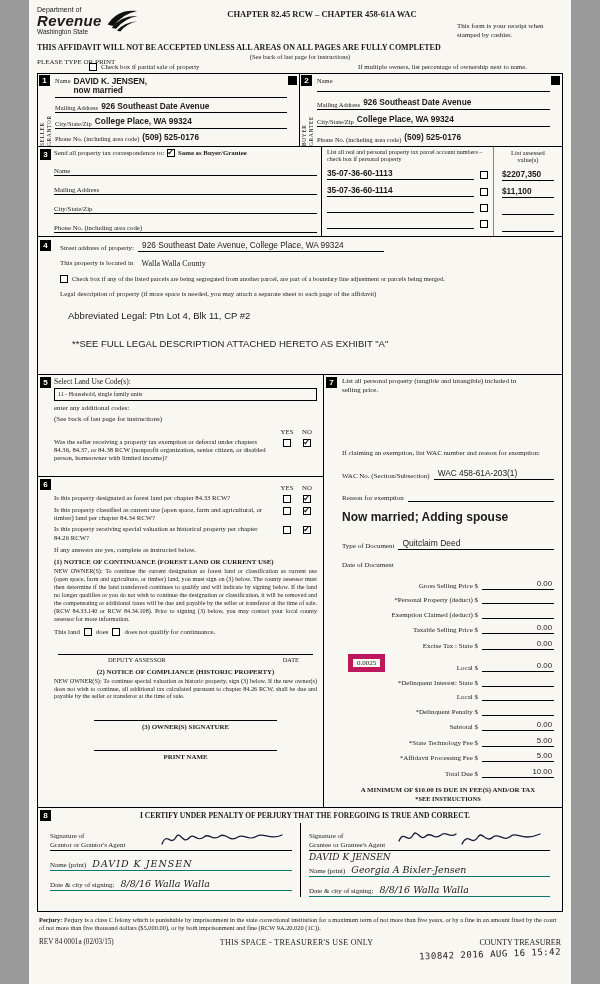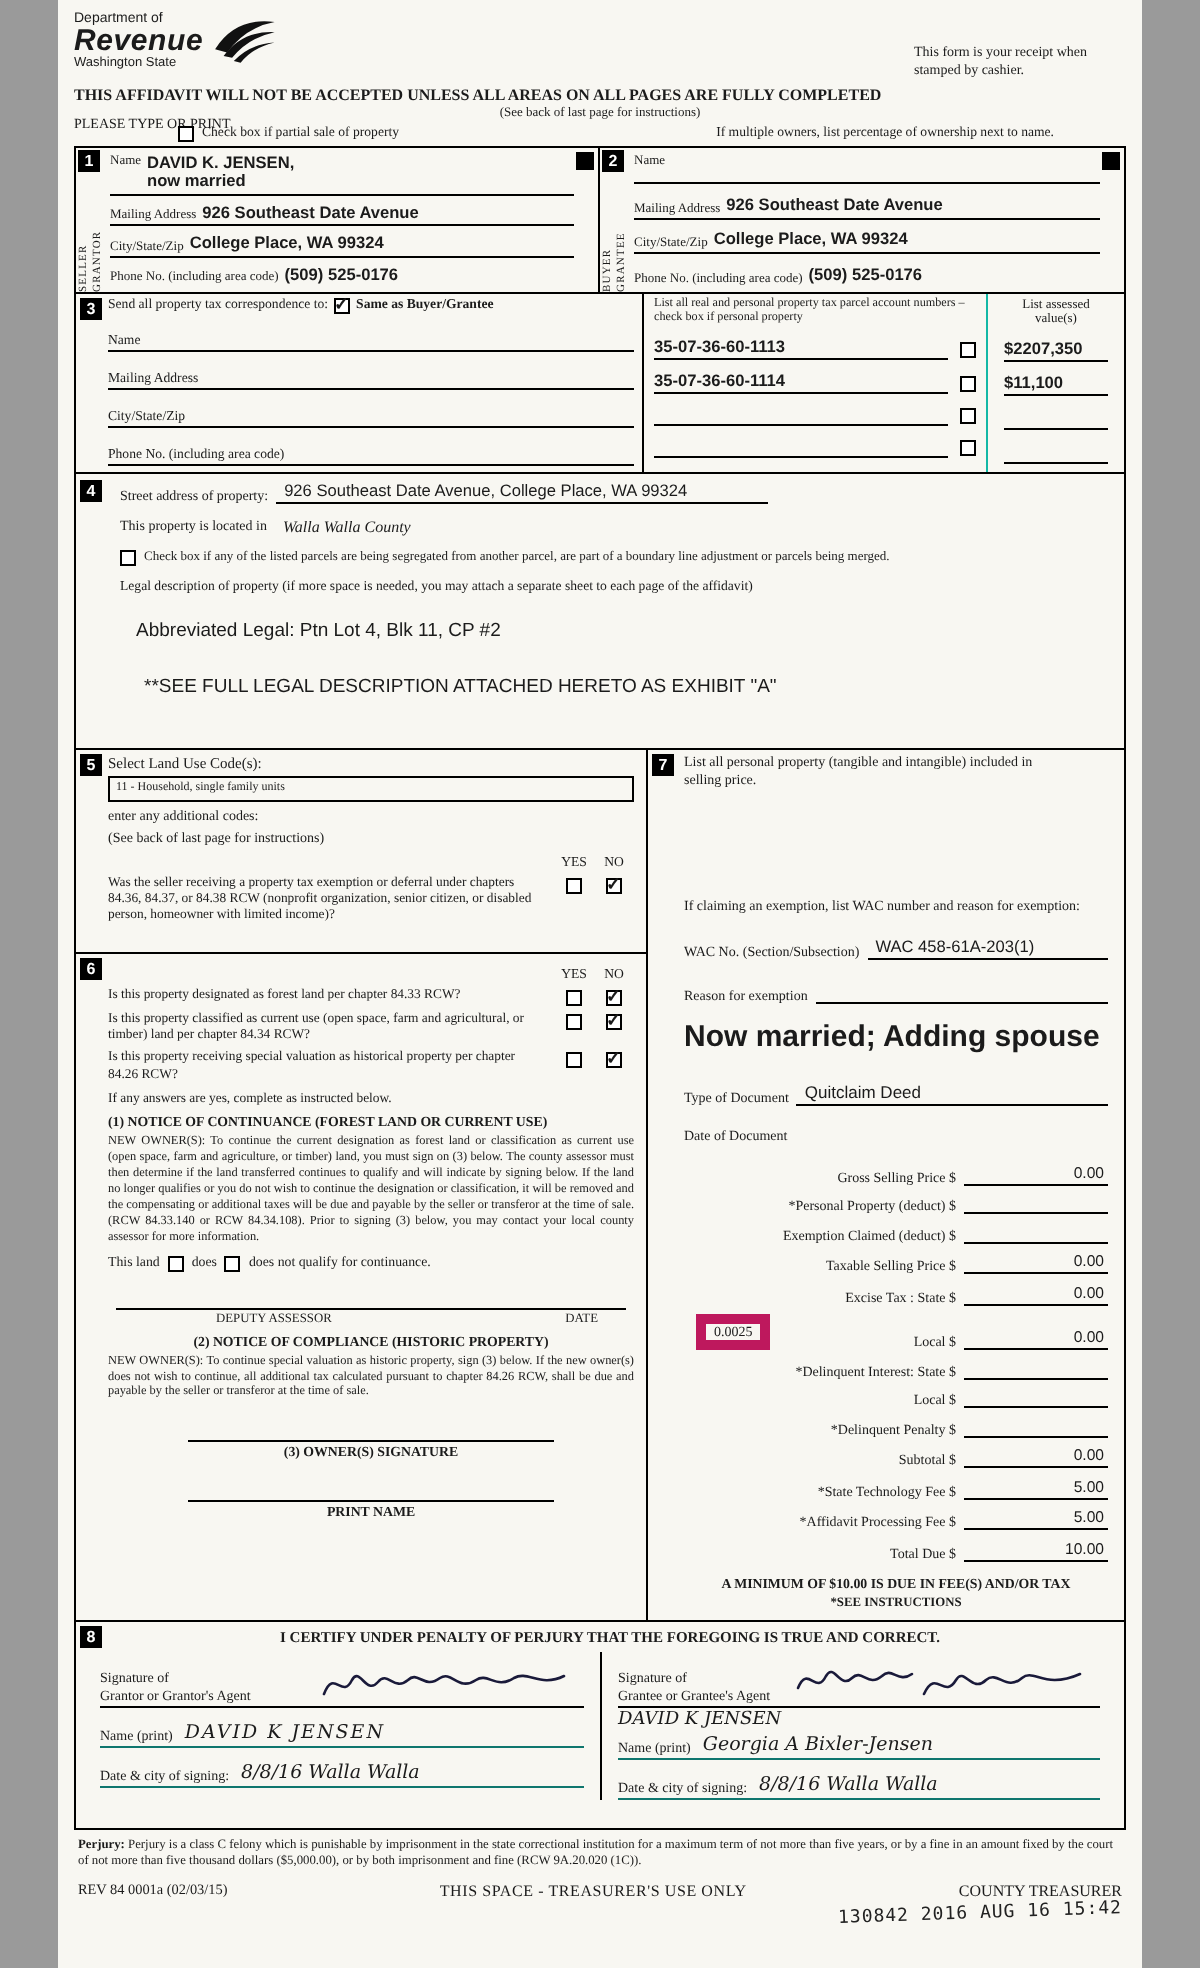--- a/index.html
+++ b/index.html
@@ -68,21 +68,21 @@
   .sec3-right-hdr { font-size:6.5px; text-align:center; line-height:1.2; }
   .assessed-row { border-bottom:1px solid #000; font-family:"Liberation Sans", sans-serif;
                   font-weight:bold; font-size:8.3px; margin-top:5px; padding-bottom:1px; min-height:12px; }
   
   .sec4 { border:1px solid #000; border-top:none; position:relative; padding:3px 8px 8px 22px; min-height:138px; }
   .sec4 .badge { position:absolute; left:2px; top:3px; }
   .s4-line1 { display:flex; align-items:flex-end; gap:4px; font-size:7px; }
   .s4-street { font-family:"Liberation Sans", sans-serif; font-size:8.3px; border-bottom:1px solid #000;
                padding:0 40px 1px 4px; }
   .s4-line2 { display:flex; gap:8px; font-size:7px; margin-top:7px; }
-  .s4-located-val { font-size:8px;font-style:italic; }
+  .s4-located-val { font-size:8px; }
   .s4-seg { display:flex; gap:4px; align-items:flex-start; font-size:6.5px; margin-top:7px; }
   .s4-legal-lbl { font-size:6.8px; margin-top:7px; }
   .s4-abbrev { font-family:"Liberation Sans", sans-serif; font-size:9.5px; margin:13px 0 0 8px; }
   .s4-exhibit { font-family:"Liberation Sans", sans-serif; font-size:9.5px; margin:17px 0 4px 12px; }
   
   .main { display:flex; align-items:stretch; }
   .left-col { width:287px; display:flex; flex-direction:column; }
   .sec5 { border:1px solid #000; border-top:none; position:relative; padding:2px 6px 6px 16px; min-height:102px; }
   .sec5 .badge, .sec6 .badge, .sec7 .badge, .sec8 .badge { position:absolute; left:2px; top:2px; }
   .sec6 { border:1px solid #000; border-top:none; position:relative; padding:2px 6px 5px 16px; flex:1; }
@@ -107,21 +107,21 @@
   .assessor-row { display:flex; justify-content:space-between; border-top:1px solid #000;
                   font-size:6.4px; margin:18px 4px 0 4px; padding:1px 14px 0 50px; }
   .center-sig { border-top:1px solid #000; margin:20px 40px 0 40px; text-align:center;
                 font-size:6.9px; font-weight:bold; padding-top:2px; }
   
   .s7-pp { font-size:7px; line-height:1.3; padding-right:30px; }
   .s7-exemption { font-size:7px; margin-top:54px; }
   .s7-line { display:flex; align-items:flex-end; font-size:7px; margin-top:11px; }
   .s7-line .fill { flex:1; border-bottom:1px solid #000; margin-left:4px; padding:0 0 1px 4px; min-height:11px; }
   .s7-wac-val { font-family:"Liberation Sans", sans-serif; font-size:8.3px; }
-  .reason-val { font-family:"Liberation Sans", sans-serif; font-weight:bold; font-size:15px; margin-top:8px; }
+  .reason-val { font-family:"Liberation Sans", sans-serif; font-weight:bold; font-size:12px; margin-top:8px; }
   .doc-val { font-family:"Liberation Sans", sans-serif; font-size:8.5px; }
   .date-val { font-size:10px; }
   .money-row { display:flex; justify-content:flex-end; align-items:flex-end; margin-top:4.5px; }
   .money-row.first { margin-top:10px; }
   .money-lbl { font-size:7px; }
   .money-val { width:72px; border-bottom:1px solid #000; text-align:right; margin-left:4px;
                font-family:"Liberation Sans", sans-serif; font-size:7.8px; padding:0 2px 1px 0; min-height:10px; }
   .rate-box { border:5px solid #be185d; font-size:7px; padding:0 4px; margin-right:auto; margin-left:6px; }
   .min-note { margin-top:auto; text-align:center; font-weight:bold; font-size:6.9px; padding-top:8px; }
   .min-note2 { text-align:center; font-weight:bold; font-size:6.4px; margin-top:2px; }
@@ -164,20 +164,21 @@
       </div>
       <span class="logo-swirl">
         <svg viewBox="0 0 40 30">
           <path d="M3 21 Q15 2 38 5 Q21 8 10 23 Z" fill="#111"></path>
           <path d="M8 25 Q19 10 38 11 Q23 14 13 26 Z" fill="#111"></path>
           <path d="M14 28 Q23 18 38 17 Q25 20 18 29 Z" fill="#111"></path>
         </svg>
       </span>
     </div>
     <div class="title-wrap">
+      <div class="form-chapter">CHAPTER 82.45 RCW – CHAPTER 458-61A WAC</div>
     </div>
     <div class="receipt-note">This form is your receipt when stamped by cashier.</div>
     <div class="please-type">PLEASE TYPE OR PRINT</div>
   </div>
   <div class="warning">THIS AFFIDAVIT WILL NOT BE ACCEPTED UNLESS ALL AREAS ON ALL PAGES ARE FULLY COMPLETED</div>
   <div class="see-back">(See back of last page for instructions)</div>
   <div class="partial-row">
     <span class="cb"></span>
     <span>Check box if partial sale of property</span>
     <span class="right-note">If multiple owners, list percentage of ownership next to name.</span>

